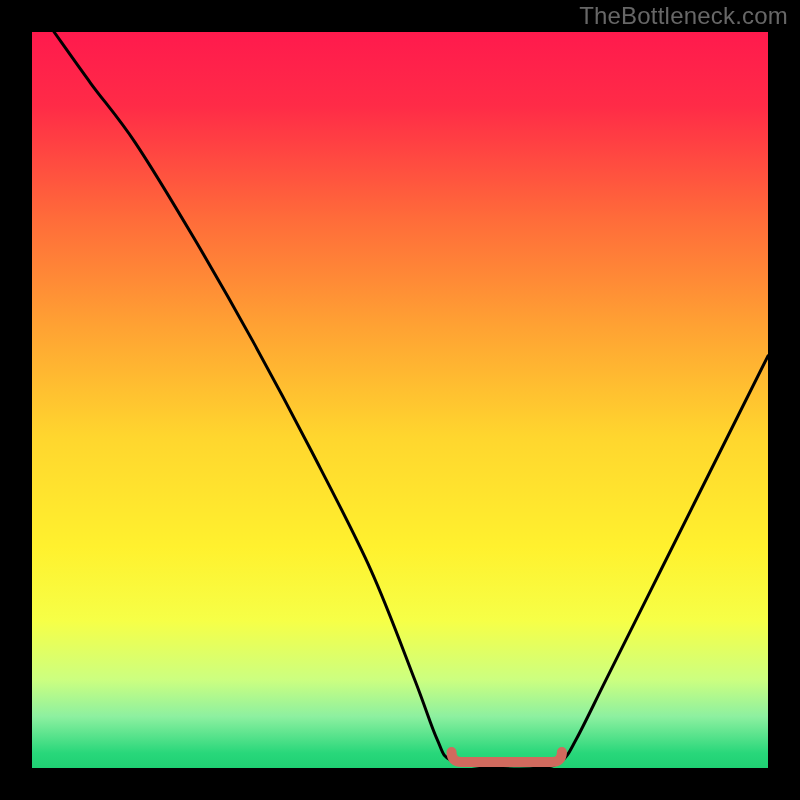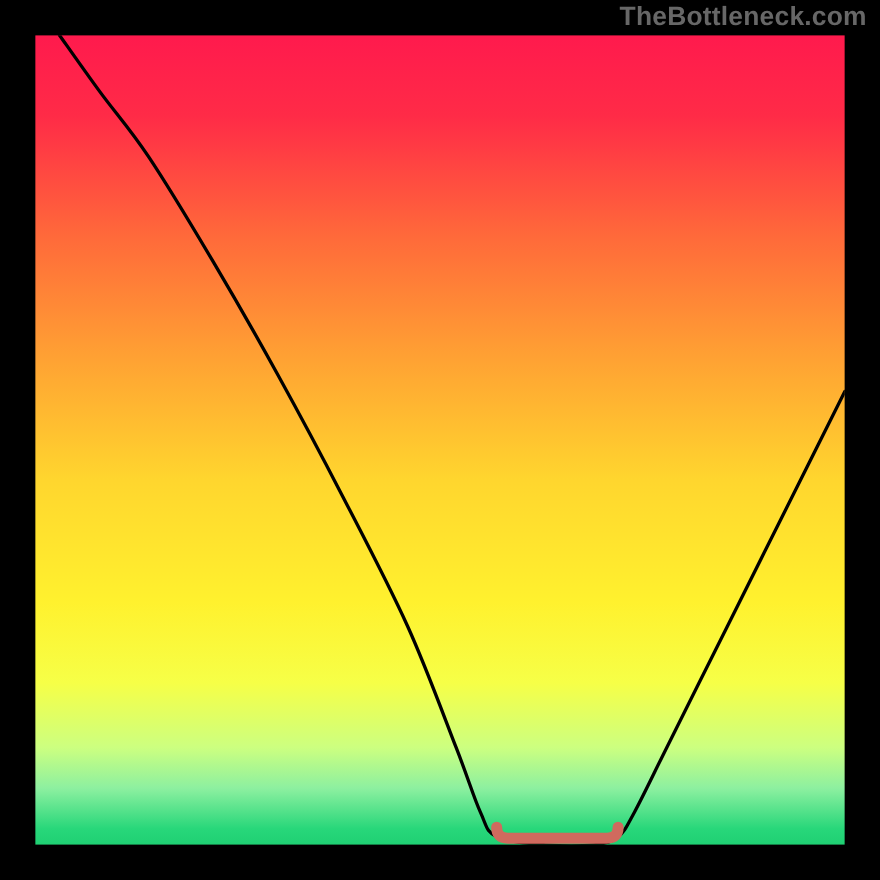--- a/index.html
+++ b/index.html
@@ -16,21 +16,21 @@
     width: 800px;
     height: 800px;
     background: #000;
   }
   .watermark {
     position: absolute;
     top: 2px;
     right: 12px;
     color: #676767;
     font-size: 24px;
-    font-weight: 700;
+    font-weight: 400;
     letter-spacing: 0.2px;
     z-index: 10;
   }
   .plot {
     position: absolute;
     left: 32px;
     top: 32px;
     width: 736px;
     height: 736px;
   }

